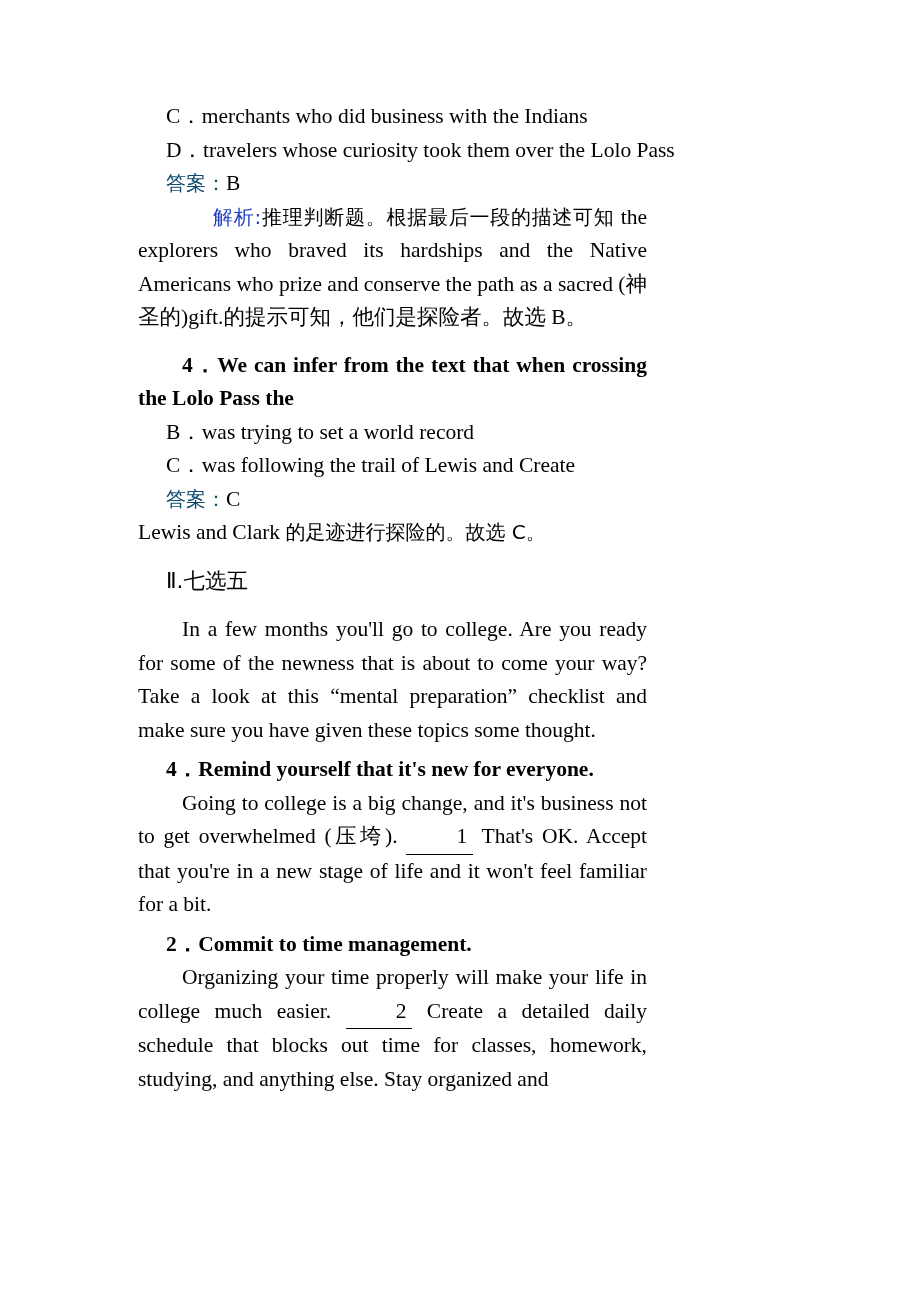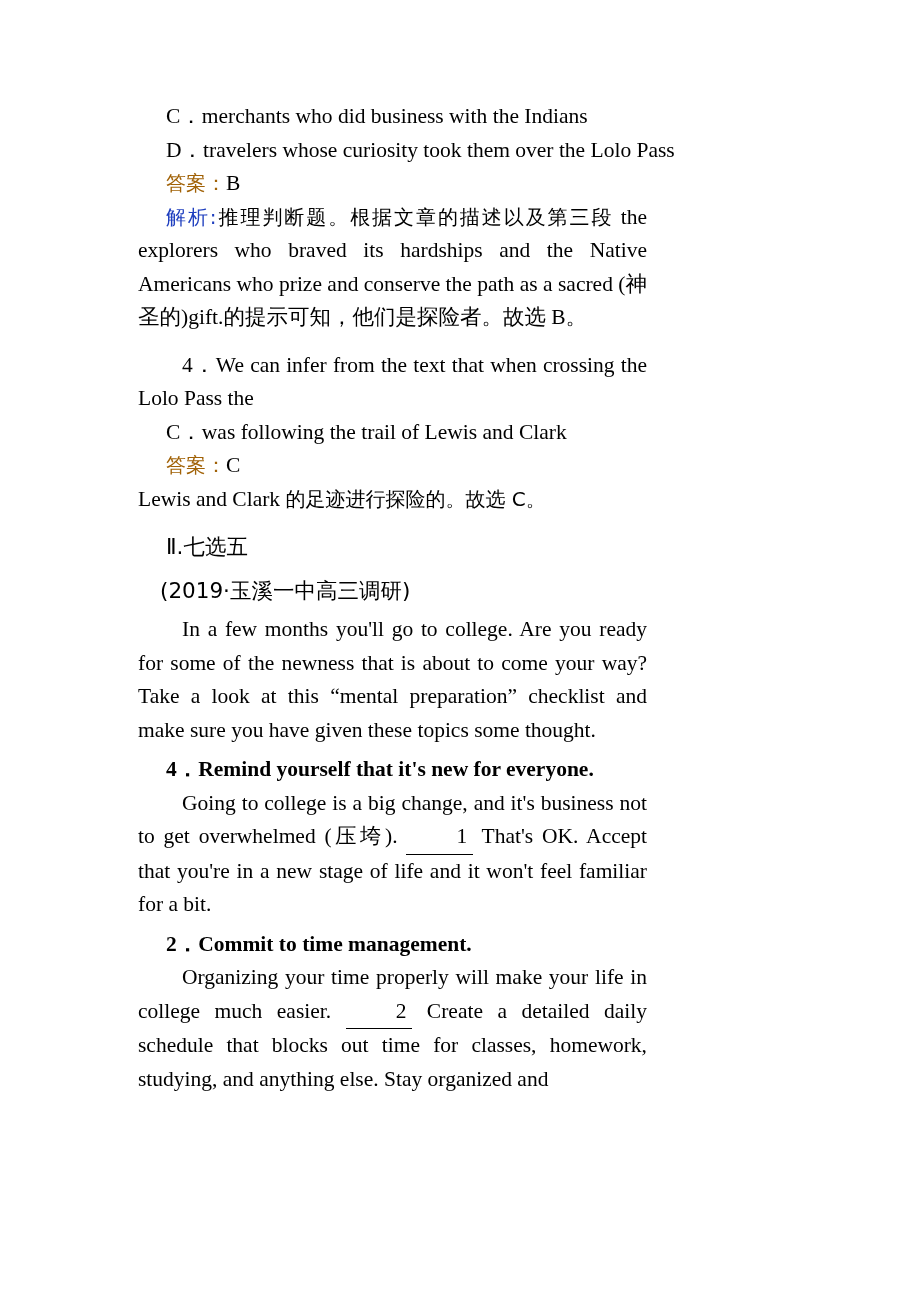--- a/index.html
+++ b/index.html
@@ -33,24 +33,25 @@
     text-align: justify;
     text-justify: inter-word;
     text-indent: 44px;
   }
   .para-noindent {
     text-align: justify;
     text-justify: inter-word;
     text-indent: 0;
   }
   .label-answer {
-    color: #a16207;
+    color: #0c4a6e;
   }
   .label-analysis {
     color: #1f3fbf;
+    margin-left: 47px;
   }
   .cn {
     font-family: "DejaVu Sans", sans-serif;
     font-size: 20px;
   }
   .bold {
     font-weight: bold;
   }
   .sec-head {
     text-indent: 28px;
@@ -88,48 +89,48 @@
 
 <div class="page">
 
   <div class="block">
     <div class="opt">C．merchants who did business with the Indians</div>
     <div class="opt">D．travelers whose curiosity took them over the Lolo Pass</div>
     <div class="opt">
       <span class="label-answer cn">答案：</span><span>B</span>
     </div>
     <div class="para-noindent" style="text-indent:28px;">
-      <span class="label-analysis cn">解析:</span><span class="cn">推理判断题。根据文章的描述以及第三段</span>
+      <span class="label-analysis cn">解析:</span><span class="cn">推理判断题。根据最后一段的描述可知</span>
       <span>the explorers who braved its hardships and the Native Americans who prize and conserve the path as a sacred (神圣的)gift.的提示可知，他们是探险者。故选 B。</span>
     </div>
   </div>
 
   <div class="spacer-14"></div>
 
   <div class="block">
-    <div class="para" style="text-indent:44px;">
+    <div class="para" style="text-indent:44px;font-weight:bold;">
       <span>4．We can infer from the text that when crossing the Lolo Pass the</span>
     </div>
-    <div class="opt">C．was following the trail of Lewis and Clark</div>
+    <div class="opt">B．was trying to set a world record</div>
+    <div class="opt">C．was following the trail of Lewis and Create</div>
     <div class="opt">
       <span class="label-answer cn">答案：</span><span>C</span>
     </div>
     <div class="para-noindent">
       <span>Lewis and Clark</span>
       <span class="cn">的足迹进行探险的。故选 C。</span>
     </div>
   </div>
 
   <div class="spacer-14"></div>
 
   <div class="sec-head cn">Ⅱ.七选五</div>
 
   <div class="spacer-10"></div>
 
-  <div class="src-line cn">(2019·玉溪一中高三调研)</div>
 
   <div class="spacer-6"></div>
 
   <div class="block para">In a few months you'll go to college. Are you ready for some of the newness that is about to come your way? Take a look at this “mental preparation” checklist and make sure you have given these topics some thought.</div>
 
   <div class="spacer-6"></div>
 
   <div class="block opt bold">4．Remind yourself that it's new for everyone.</div>
 
   <div class="block para">

